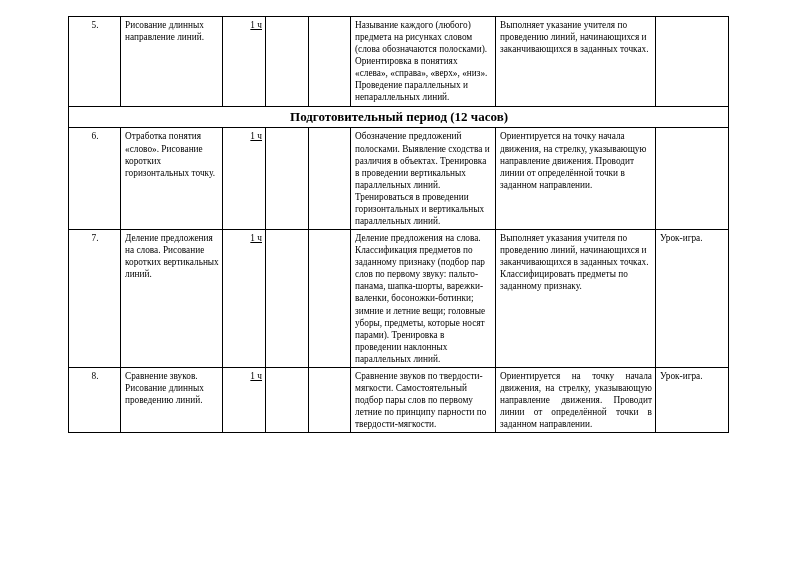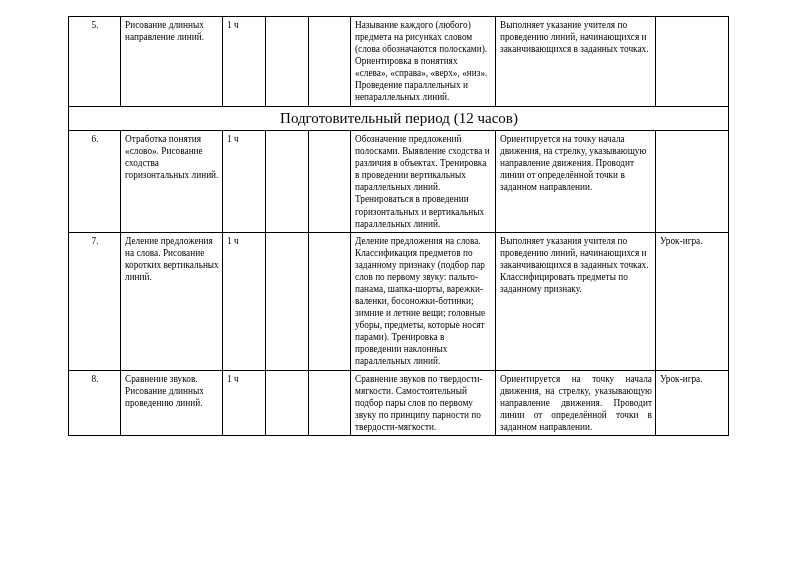--- a/index.html
+++ b/index.html
@@ -46,28 +46,29 @@
   col.c-e1     { width: 43px; }
   col.c-e2     { width: 42px; }
   col.c-content{ width: 145px; }
   col.c-skills { width: 160px; }
   col.c-notes  { width: 73px; }
 
   td.num {
     text-align: center;
   }
   td.hours {
-    text-align: left;
+    text-align: right;
+    text-decoration: underline;
   }
   td.section-header {
     text-align: center;
-    font-weight: normal;
+    font-weight: bold;
     padding-top: 1px;
     padding-bottom: 1px;
-    font-size: 15px;
+    font-size: 13px;
   }
   td.justify {
     text-align: justify;
     text-align-last: left;
   }
 </style>
 </head>
 <body>
 
 <div class="page">
@@ -94,21 +95,21 @@
         <td class="skills">Выполняет указание учителя по проведению линий, начинающихся и заканчивающихся в заданных точках.</td>
         <td class="notes"></td>
       </tr>
 
       <tr>
         <td class="section-header" colspan="8">Подготовительный период (12 часов)</td>
       </tr>
 
       <tr>
         <td class="num">6.</td>
-        <td class="theme">Отработка понятия «слово». Рисование сходства горизонтальных линий.</td>
+        <td class="theme">Отработка понятия «слово». Рисование коротких горизонтальных точку.</td>
         <td class="hours">1 ч</td>
         <td class="extra"></td>
         <td class="extra"></td>
         <td class="content">Обозначение предложений полосками. Выявление сходства и различия в объектах. Тренировка в проведении вертикальных параллельных линий. Тренироваться в проведении горизонтальных и вертикальных параллельных линий.</td>
         <td class="skills">Ориентируется на точку начала движения, на стрелку, указывающую направление движения. Проводит линии от определённой точки в заданном направлении.</td>
         <td class="notes"></td>
       </tr>
 
       <tr>
         <td class="num">7.</td>
@@ -120,20 +121,20 @@
         <td class="skills">Выполняет указания учителя по проведению линий, начинающихся и заканчивающихся в заданных точках. Классифицировать предметы по заданному признаку.</td>
         <td class="notes">Урок-игра.</td>
       </tr>
 
       <tr>
         <td class="num">8.</td>
         <td class="theme">Сравнение звуков. Рисование длинных проведению линий.</td>
         <td class="hours">1 ч</td>
         <td class="extra"></td>
         <td class="extra"></td>
-        <td class="content">Сравнение звуков по твердости-мягкости. Самостоятельный подбор пары слов по первому звуку по принципу парности по твердости-мягкости.</td>
+        <td class="content">Сравнение звуков по твердости-мягкости. Самостоятельный подбор пары слов по первому летние по принципу парности по твердости-мягкости.</td>
         <td class="skills justify">Ориентируется на точку начала движения, на стрелку, указывающую направление движения. Проводит линии от определённой точки в заданном направлении.</td>
         <td class="notes">Урок-игра.</td>
       </tr>
 
     </tbody>
   </table>
 </div>
 
 </body></html>

